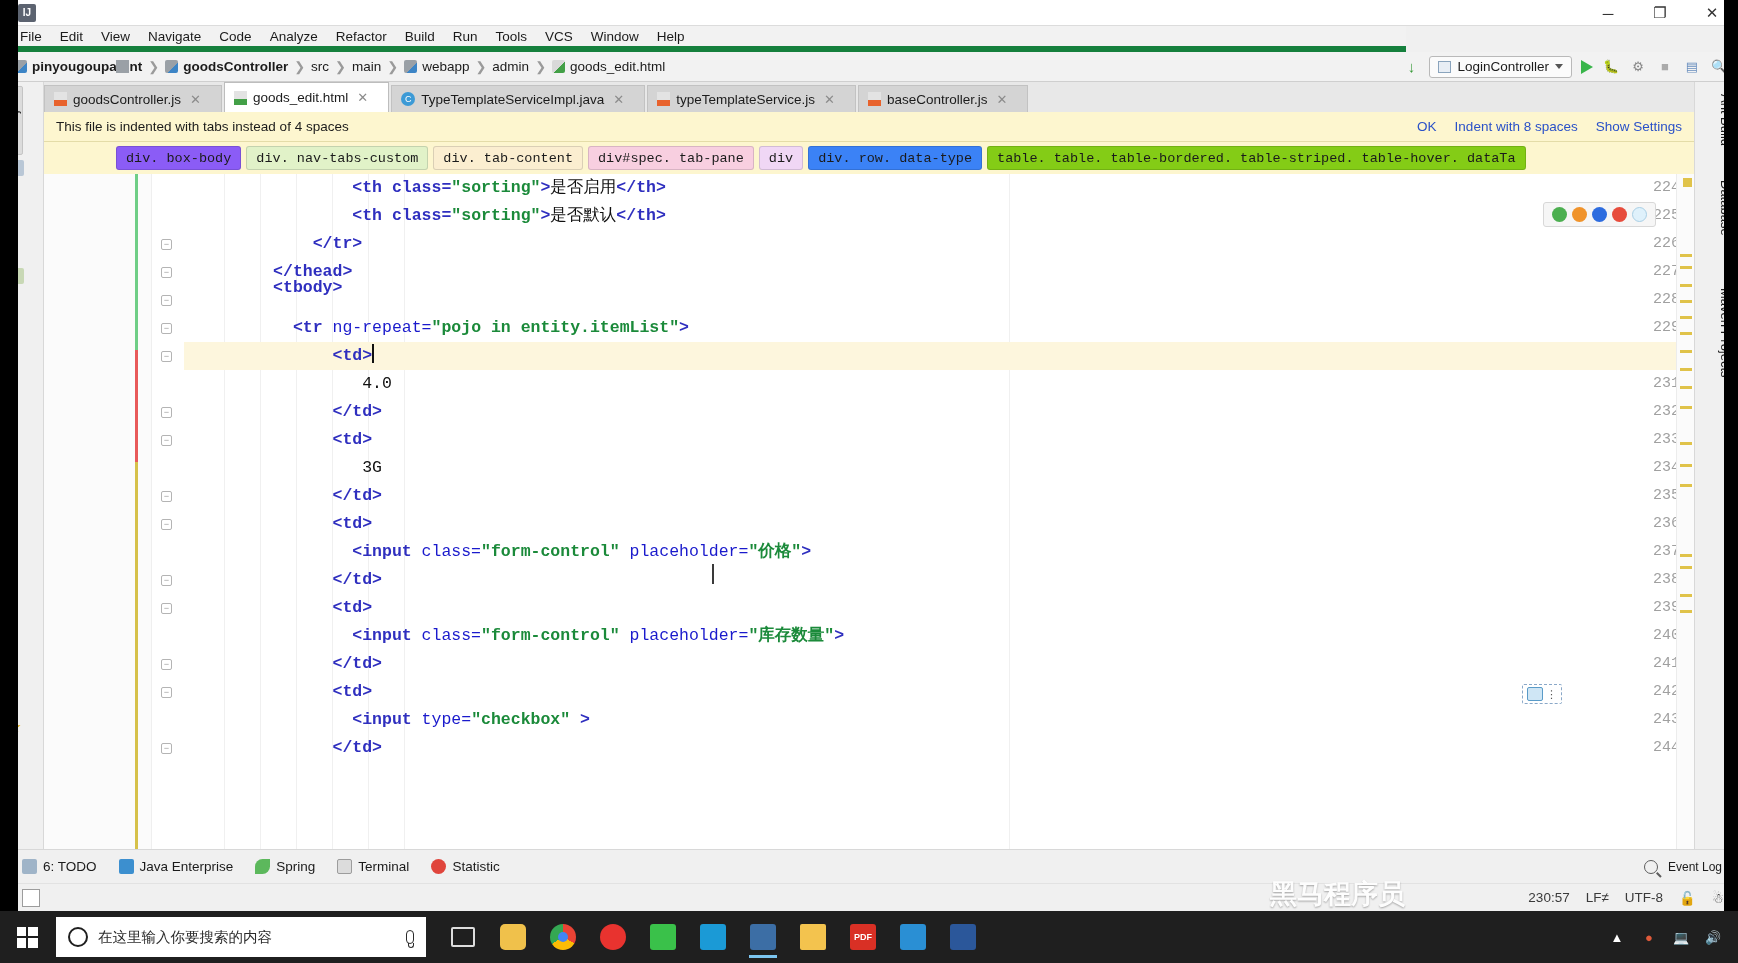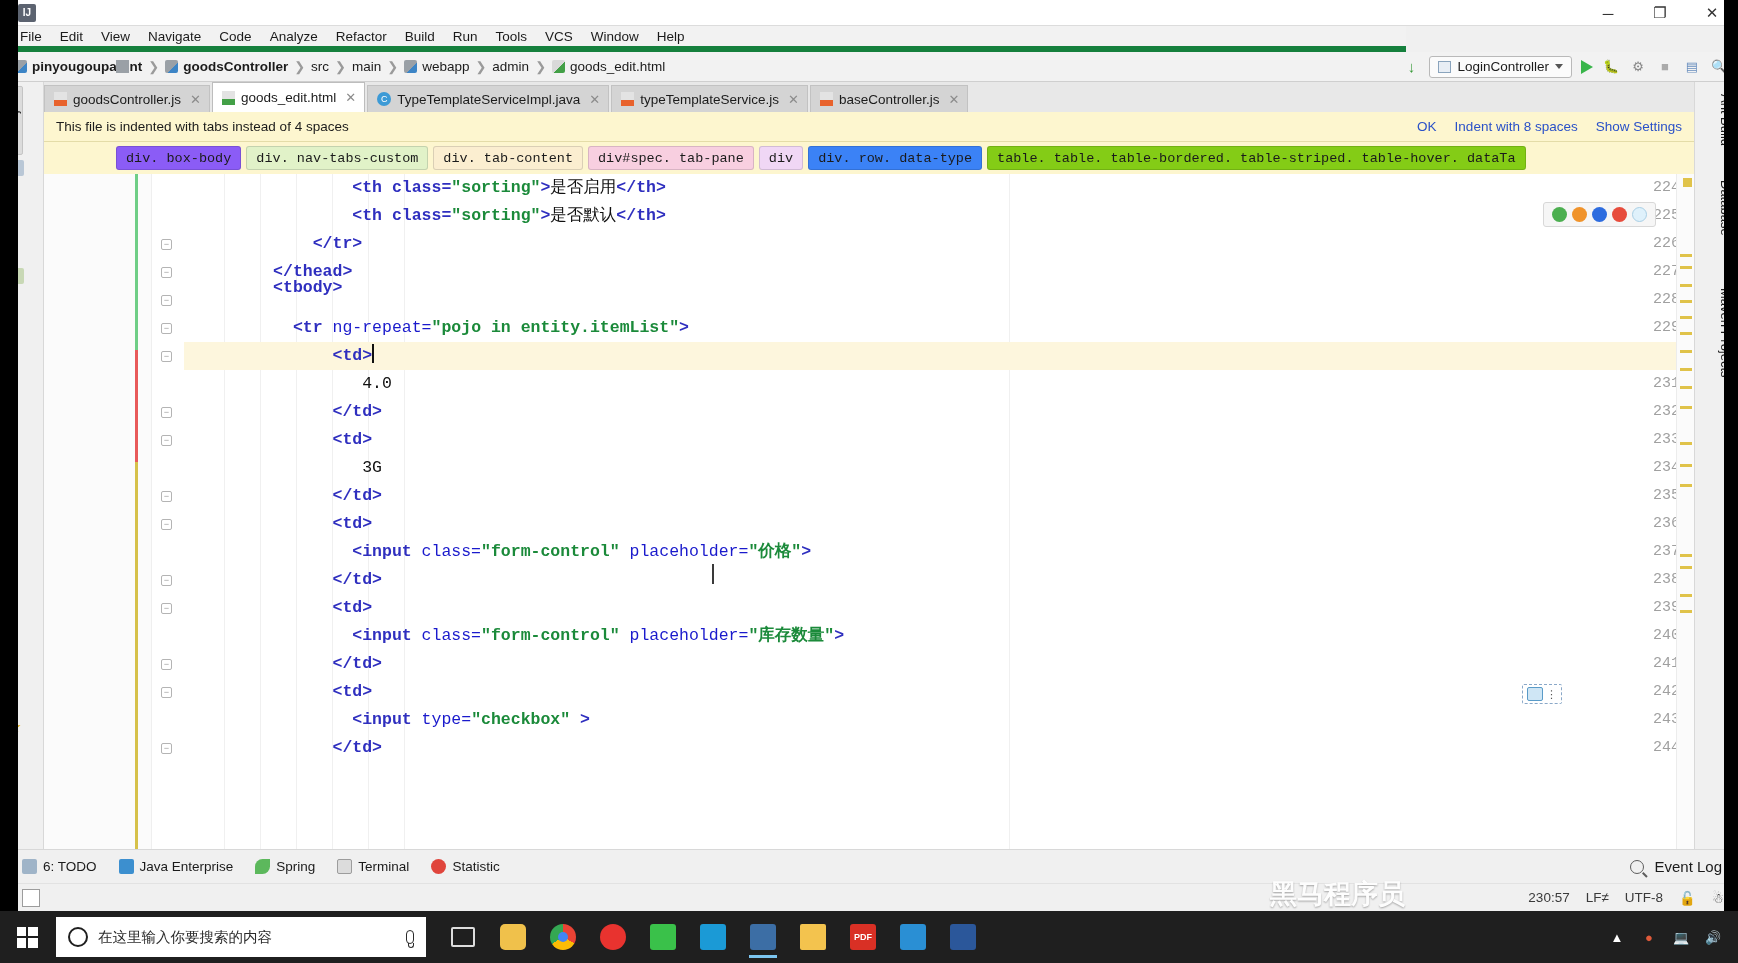--- a/index.html
+++ b/index.html
@@ -85,21 +85,21 @@
   .play-tri { width:0;height:0;border-top:7px solid transparent;border-bottom:7px solid transparent;border-left:12px solid #39b54a; }
 
   
   .tabstrip {
     position: absolute; left: 44px; top: 82px;
     width: 1650px; height: 30px;
     background: #e8e8e8; display: flex; align-items: flex-end;
   }
   .etab {
     height: 27px; display: flex; align-items: center; gap: 6px;
-    padding: 0 8px 0 9px; font-size: 13.5px; color: #1b1b1b;
+    padding: 0 20px 0 9px; font-size: 13.5px; color: #1b1b1b;
     background: #d4d4d4; border: 1px solid #c2c2c2; border-bottom: none;
     margin-right: 2px; white-space: nowrap;
   }
   .etab.active { background: #ffffff; border-color: #bdbdbd; height: 30px; }
   .etab .fico { width: 13px; height: 14px; flex: none; }
   .fico.js   { background: linear-gradient(180deg,#e3e3e3 0 58%, #e8622c 58% 100%); }
   .fico.htm  { background: linear-gradient(180deg,#e3e3e3 0 58%, #43a047 58% 100%); }
   .fico.java { width:14px;height:14px;border-radius:50%;background:#3c9ad6;color:#fff;font-size:9px;display:flex;align-items:center;justify-content:center; }
   .etab .x { color: #8b8b8b; font-size: 13px; margin-left: 3px; }
 
@@ -229,21 +229,21 @@
   }
 
   
   .statusbar {
     position: absolute; left: 0; top: 849px; width: 1738px; height: 34px;
     background: #f0f0f0; border-top: 1px solid #d8d8d8;
     display: flex; align-items: center;
   }
   .sb-item { display: flex; align-items: center; gap: 6px; font-size: 13.5px; color: #1b1b1b; margin-left: 22px; white-space: nowrap; }
   .sb-ico { width: 15px; height: 15px; border-radius: 2px; flex: none; }
-  .sb-right { margin-left: auto; display: flex; align-items: center; gap: 10px; margin-right: 16px; font-size: 15px; color:#1b1b1b;}
+  .sb-right { margin-left: auto; display: flex; align-items: center; gap: 10px; margin-right: 16px; font-size: 12px; color:#1b1b1b;}
   .magnifier { width: 14px; height: 14px; border: 1.6px solid #5d5d5d; border-radius: 50%; position: relative; }
   .magnifier::after { content:""; position:absolute; right:-5px; bottom:-3px; width:6px; height:1.6px; background:#5d5d5d; transform: rotate(45deg); }
 
   .statusbar2 {
     position: absolute; left: 0; top: 883px; width: 1738px; height: 28px;
     background: #f0f0f0; border-top: 1px solid #e2e2e2;
     display: flex; align-items: center;
   }
   .sb2-box { width: 18px; height: 18px; border: 1px solid #9c9c9c; background:#fff; margin-left: 22px; }
   .sb2-right { margin-left: auto; display: flex; align-items: center; gap: 16px; margin-right: 14px;

